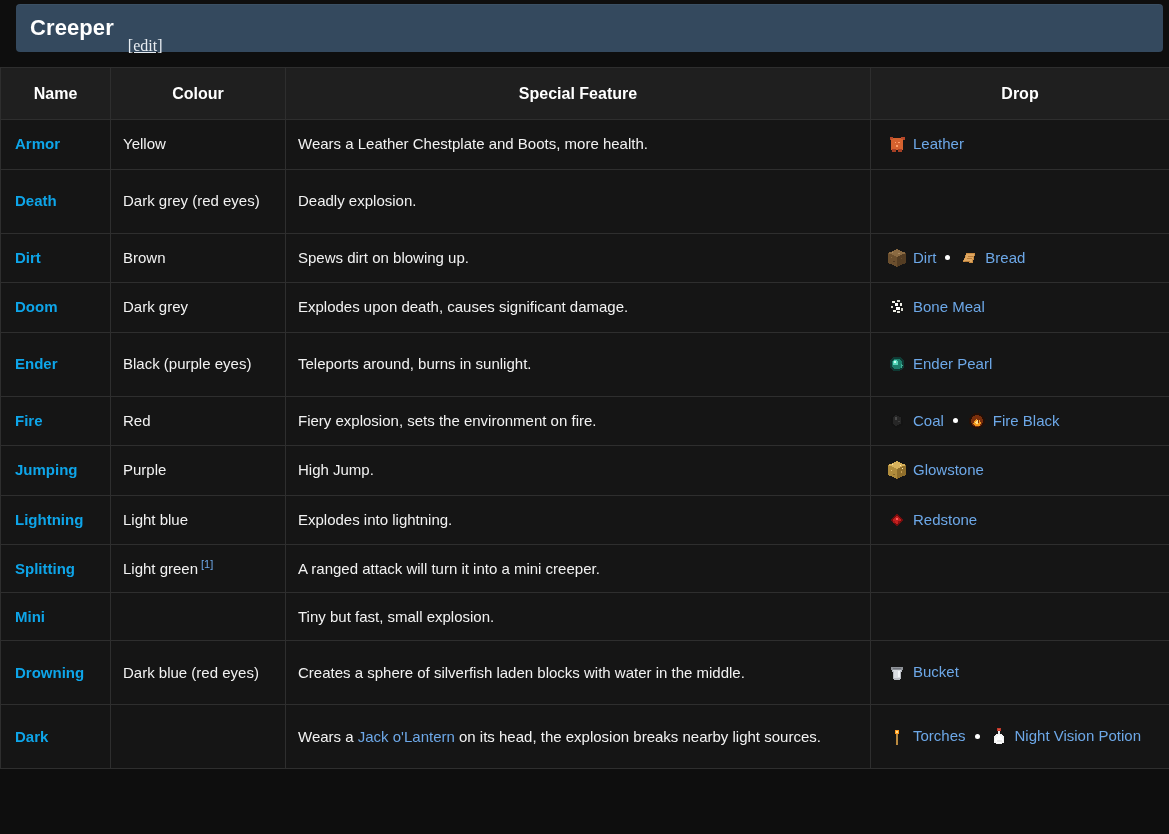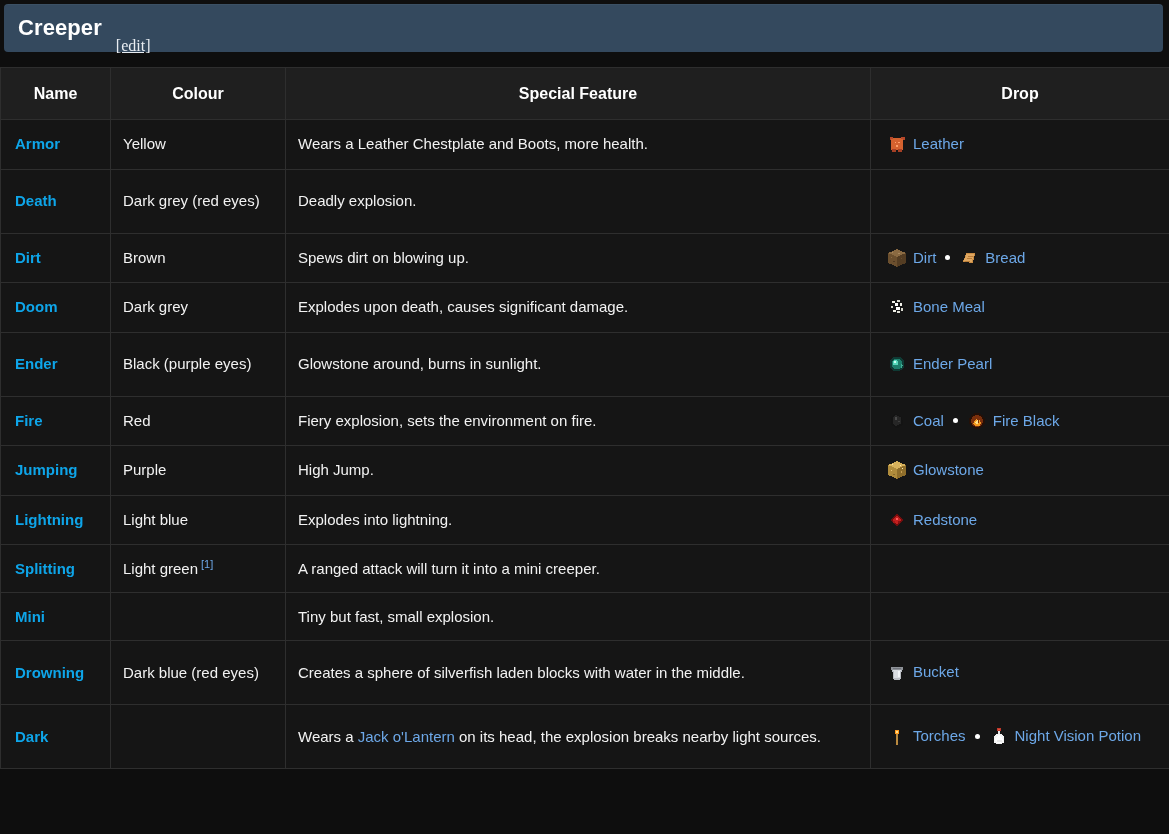--- a/index.html
+++ b/index.html
@@ -12,21 +12,21 @@
     -webkit-font-smoothing: antialiased;
   }
   body {
     width: 1169px;
     height: 834px;
     overflow: hidden;
   }
 
   
   .heading-bar {
-    margin: 4px 6px 0 4px;
+    margin: 4px 6px 0 16px;
     height: 48px;
     background: #34495e;
     border-radius: 4px;
     display: flex;
     align-items: center;
     padding: 0 14px;
     box-shadow: 0 1px 0 rgba(255,255,255,0.04) inset;
   }
   .heading-bar .h-title {
     font-size: 22px;
@@ -239,21 +239,21 @@
                   <rect x="7" y="8" width="3" height="2" fill="#ffffff"></rect>
                   <rect x="11" y="9" width="2" height="2" fill="#dcdcd2"></rect>
                   <rect x="5" y="10" width="2" height="2" fill="#f2f2ea"></rect>
                   <rect x="8" y="11" width="2" height="2" fill="#dcdcd2"></rect>
                 </svg></span><a href="#" class="wlink">Bone Meal</a></span></span>
         </td>
       </tr>
       <tr class="r-tall">
         <td class="cell-name">Ender</td>
         <td class="cell-colour"><span>Black (purple eyes)</span></td>
-        <td class="cell-feature"><span>Glowstone around, burns in sunlight.</span></td>
+        <td class="cell-feature"><span>Teleports around, burns in sunlight.</span></td>
         <td class="cell-drop">
           <span class="drop-list"><span class="drop-entry"><span class="icon"><svg viewBox="0 0 16 16">
                   <circle cx="8" cy="8" r="6" fill="#0f3a34"></circle>
                   <circle cx="8" cy="8" r="4.4" fill="#1d7f6c"></circle>
                   <circle cx="7" cy="7" r="2.2" fill="#56d9bb"></circle>
                   <circle cx="6.4" cy="6.4" r="1" fill="#c8fff2"></circle>
                   <path d="M11 11 a4 4 0 0 0 1.2-2.6" stroke="#3fae94" stroke-width="1.2" fill="none"></path>
                 </svg></span><a href="#" class="wlink">Ender Pearl</a></span></span>
         </td>
       </tr>

